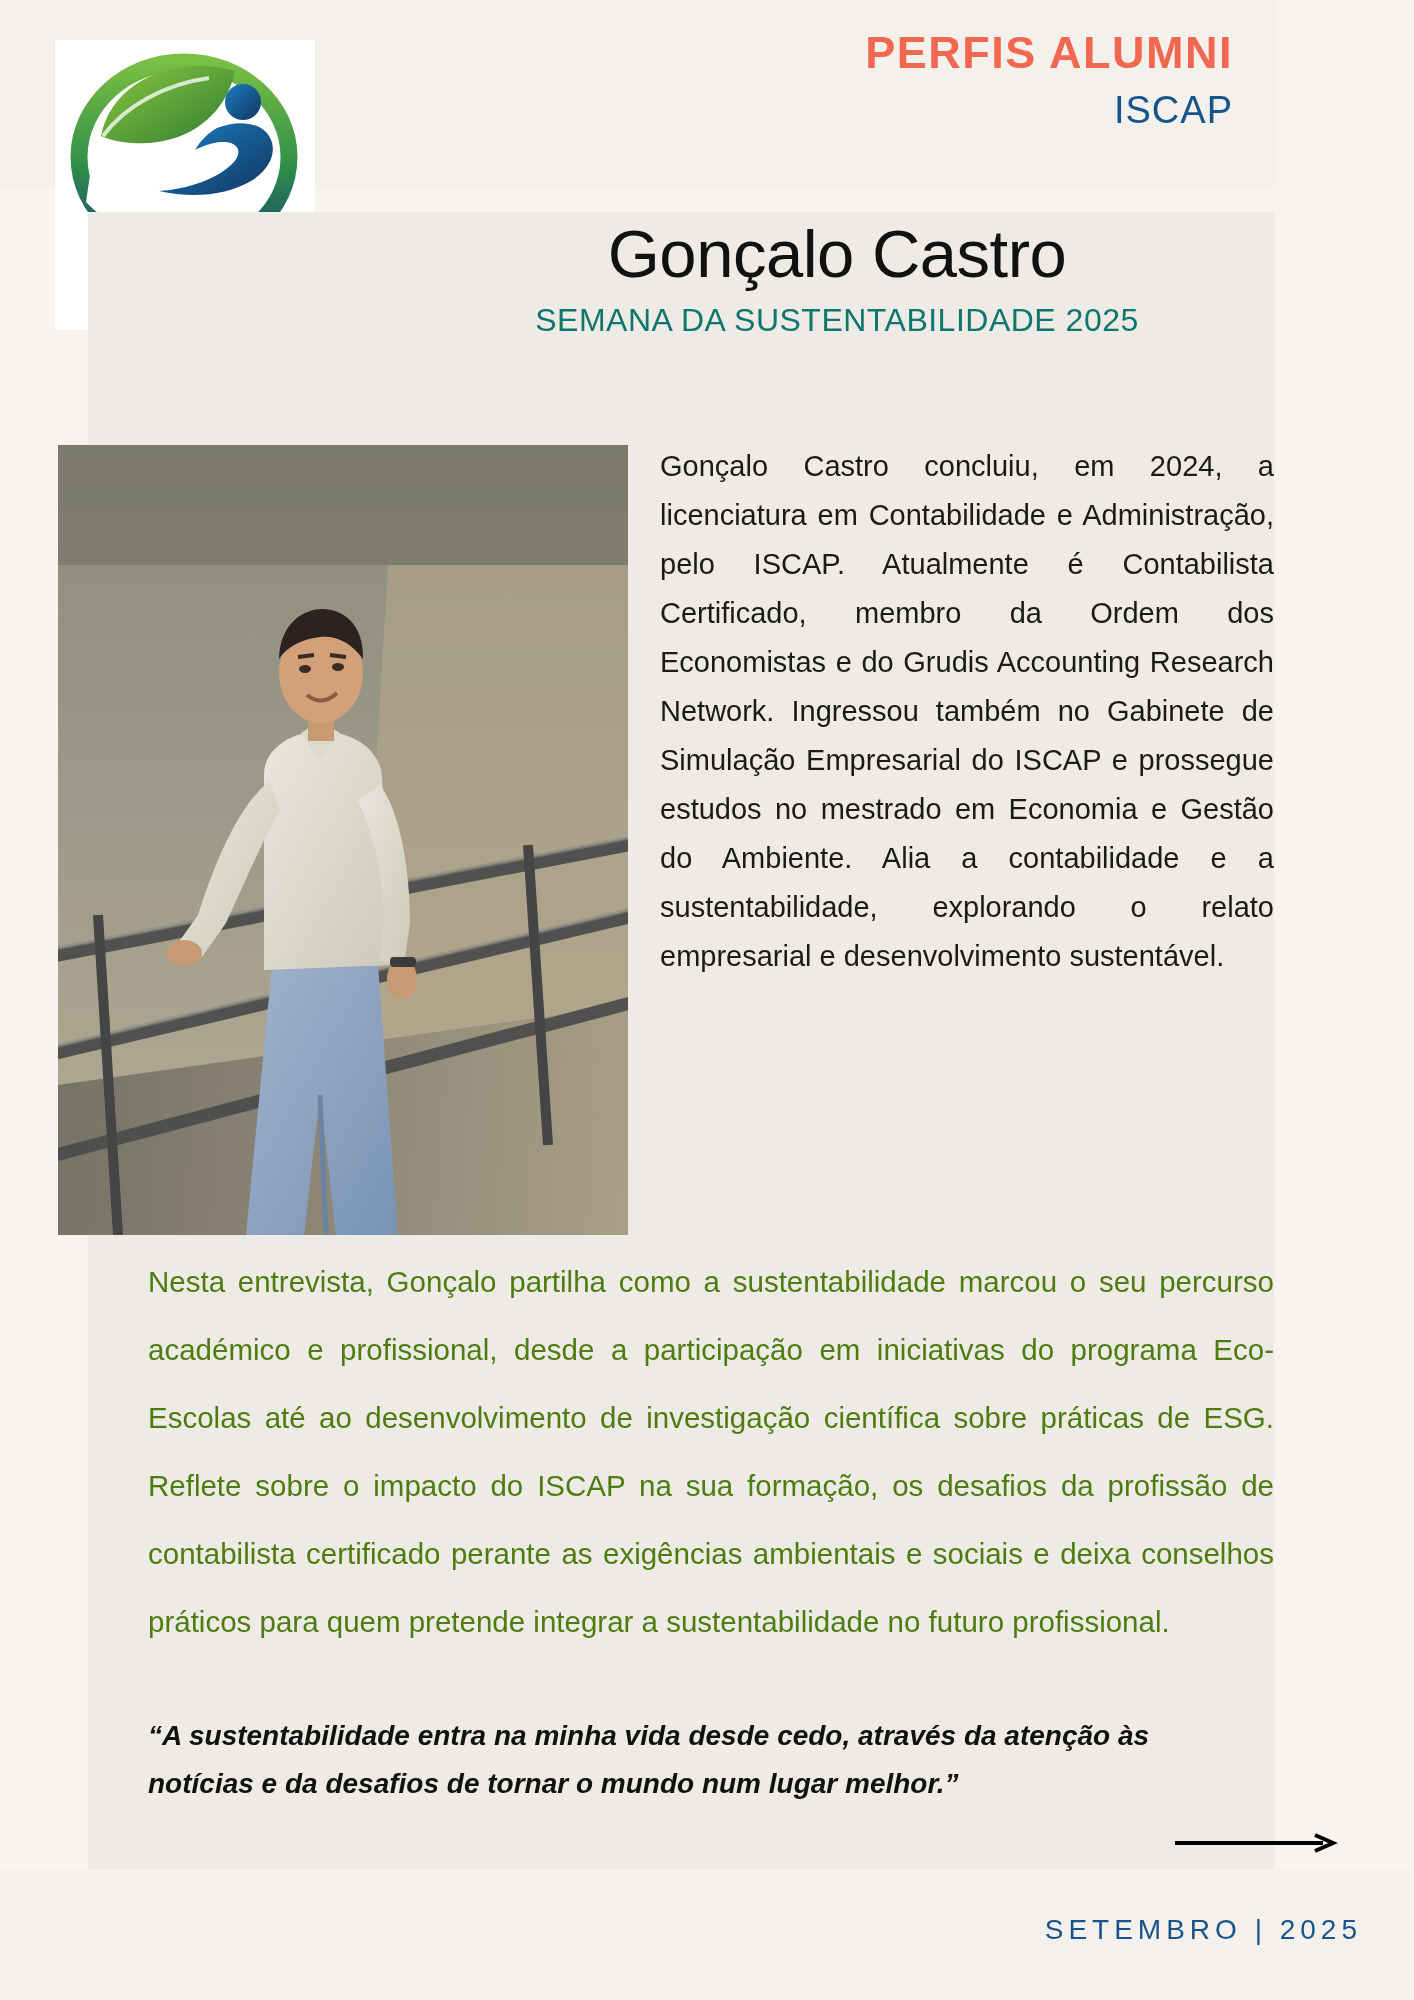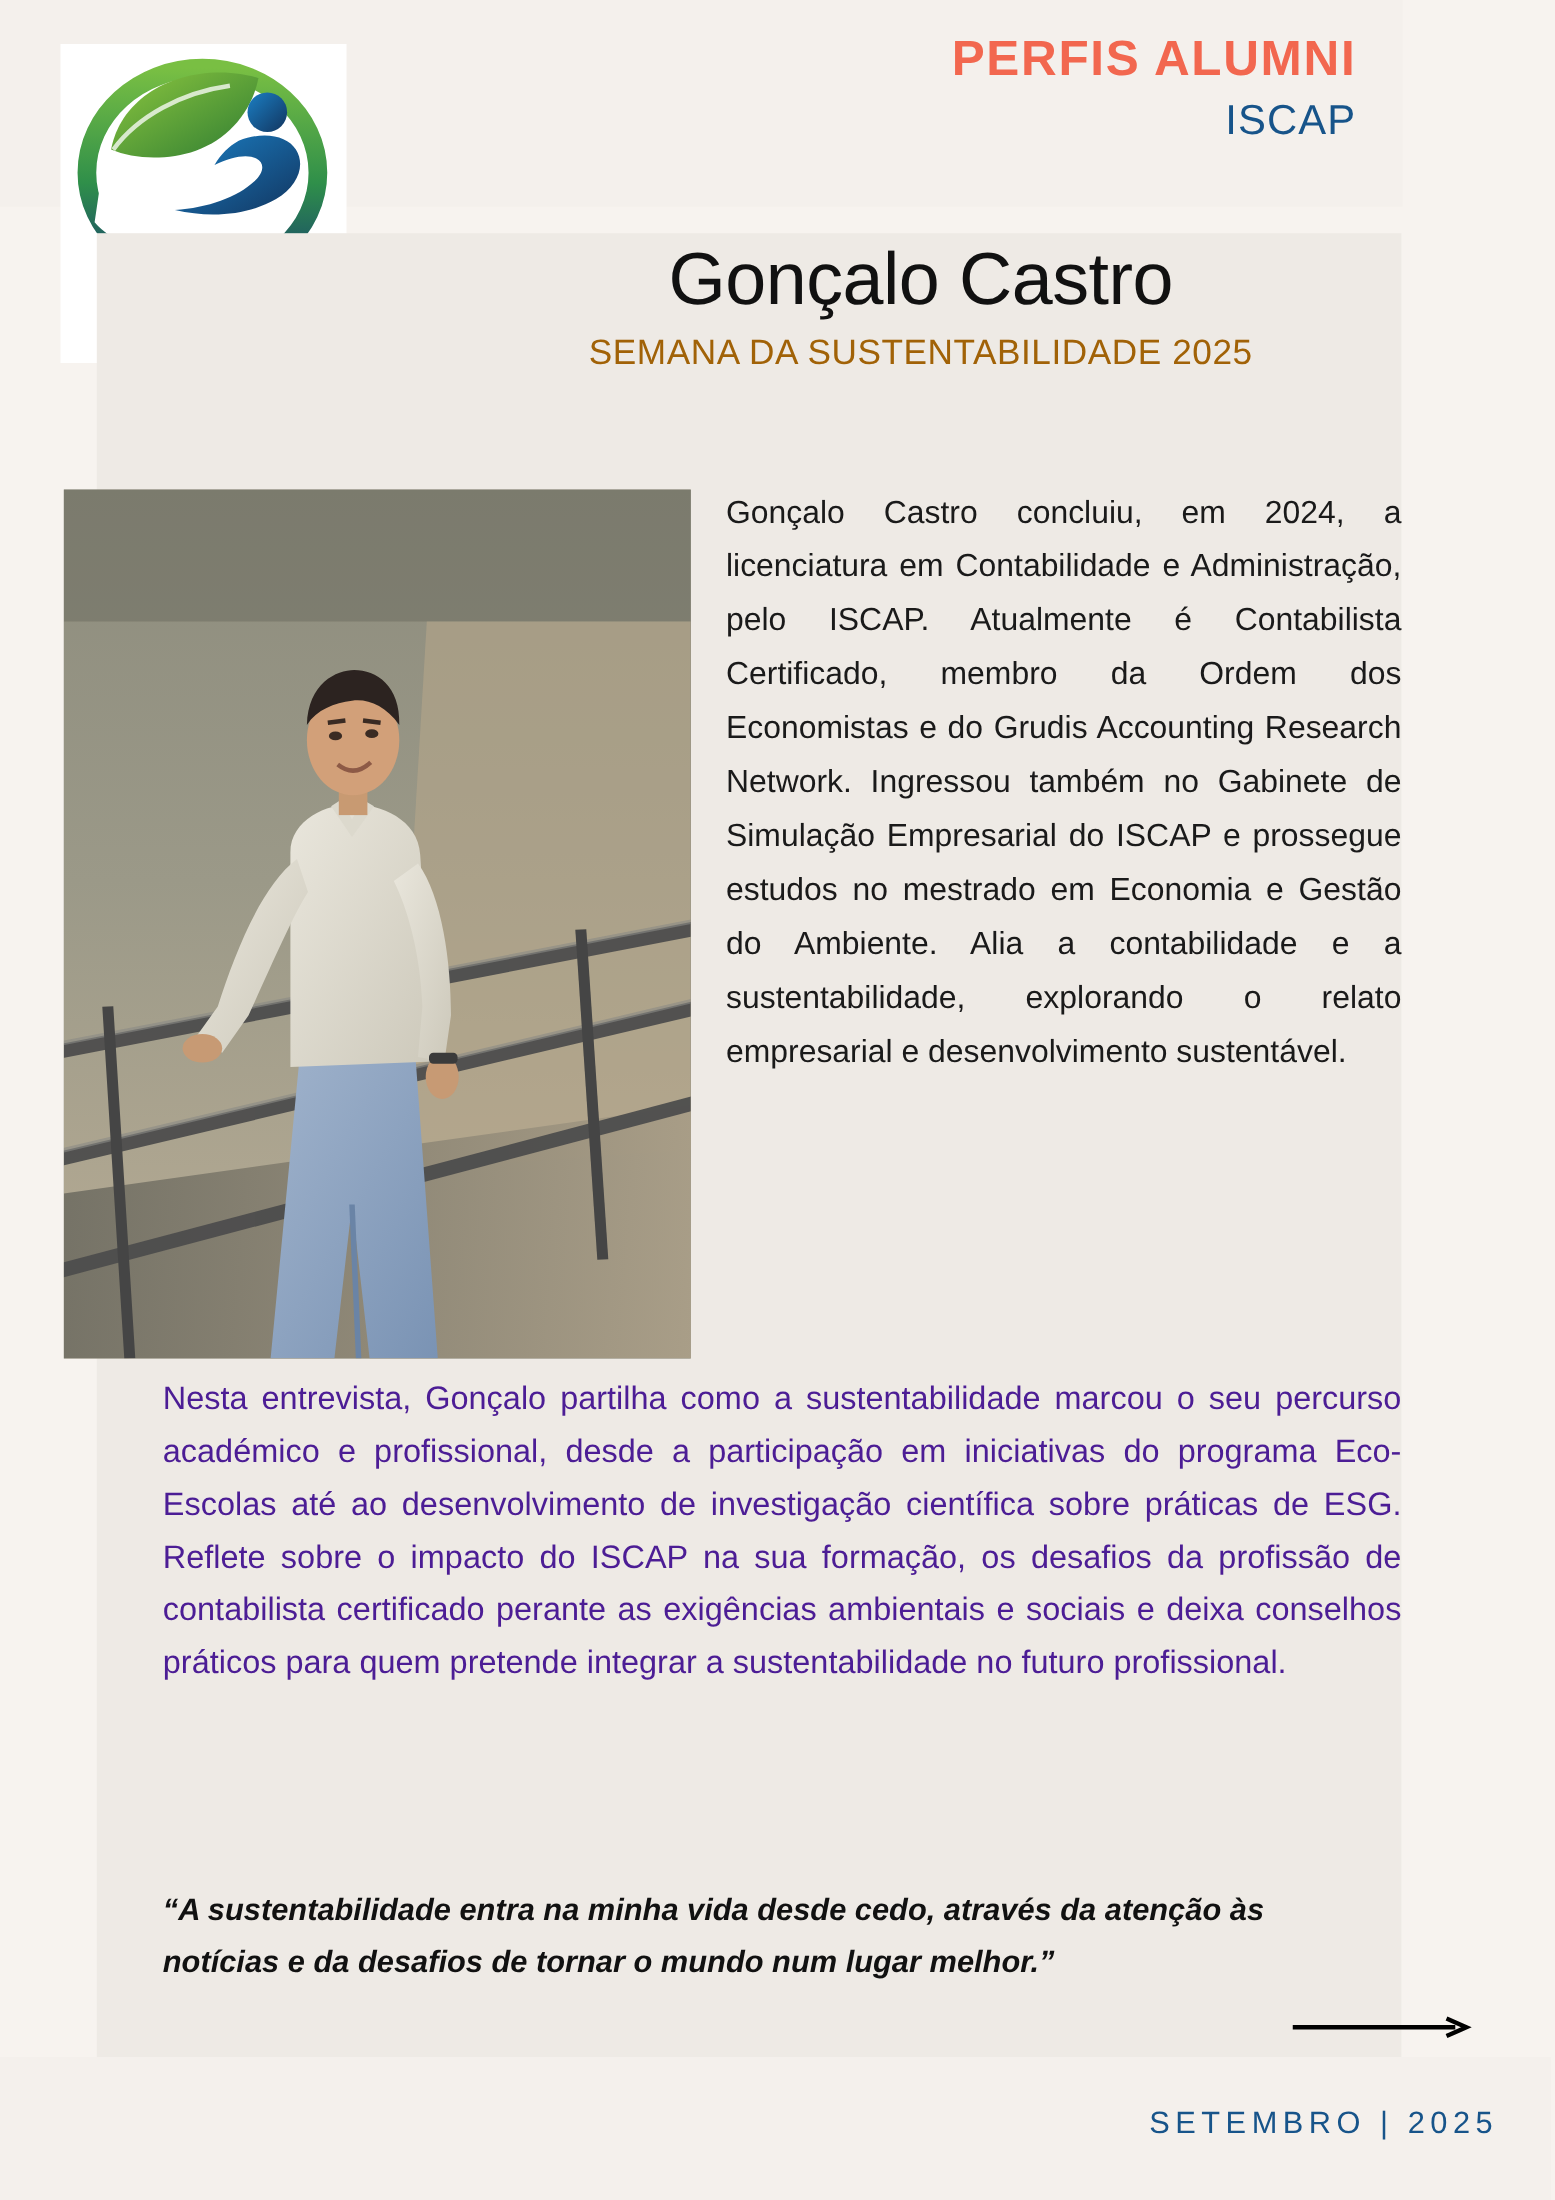--- a/index.html
+++ b/index.html
@@ -104,21 +104,21 @@
   }
   .especial {
     font-size: 40px;
     color: #17548a;
     letter-spacing: 1px;
     margin-top: 2px;
     line-height: 1;
   }
   .semana {
     font-size: 32px;
-    color: #a16207;
+    color: #0f766e;
     letter-spacing: 0.5px;
     margin-top: 16px;
     line-height: 1.1;
   }
 
   
   .photo {
     position: absolute;
     left: 58px;
     top: 445px;
@@ -142,22 +142,22 @@
     text-justify: inter-word;
   }
 
   
   .body-par {
     position: absolute;
     left: 148px;
     top: 1248px;
     width: 1126px;
     font-size: 29.5px;
-    line-height: 48px;
-    color: #4c1d95;
+    line-height: 68px;
+    color: #4d7c0f;
     text-align: justify;
     text-justify: inter-word;
   }
 
   
   .quote {
     position: absolute;
     left: 148px;
     top: 1712px;
     width: 1106px;

